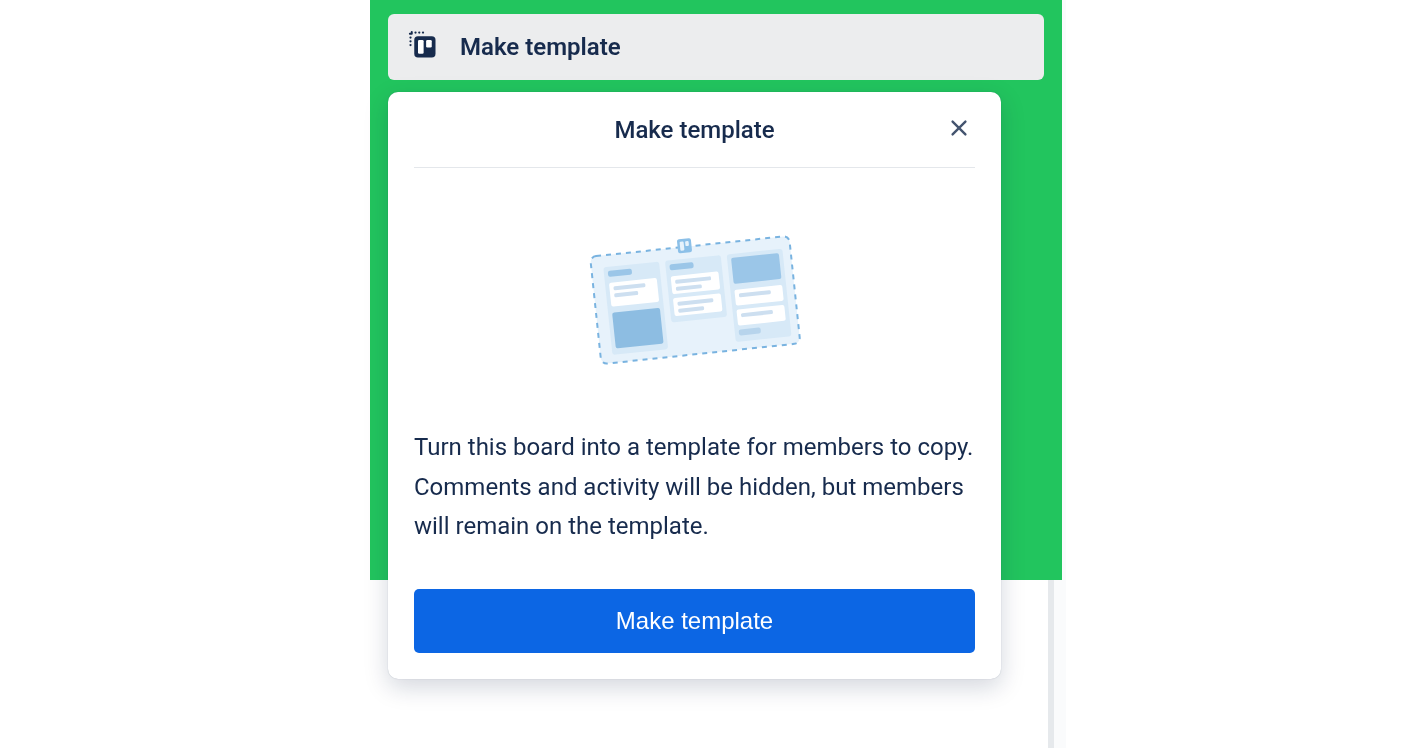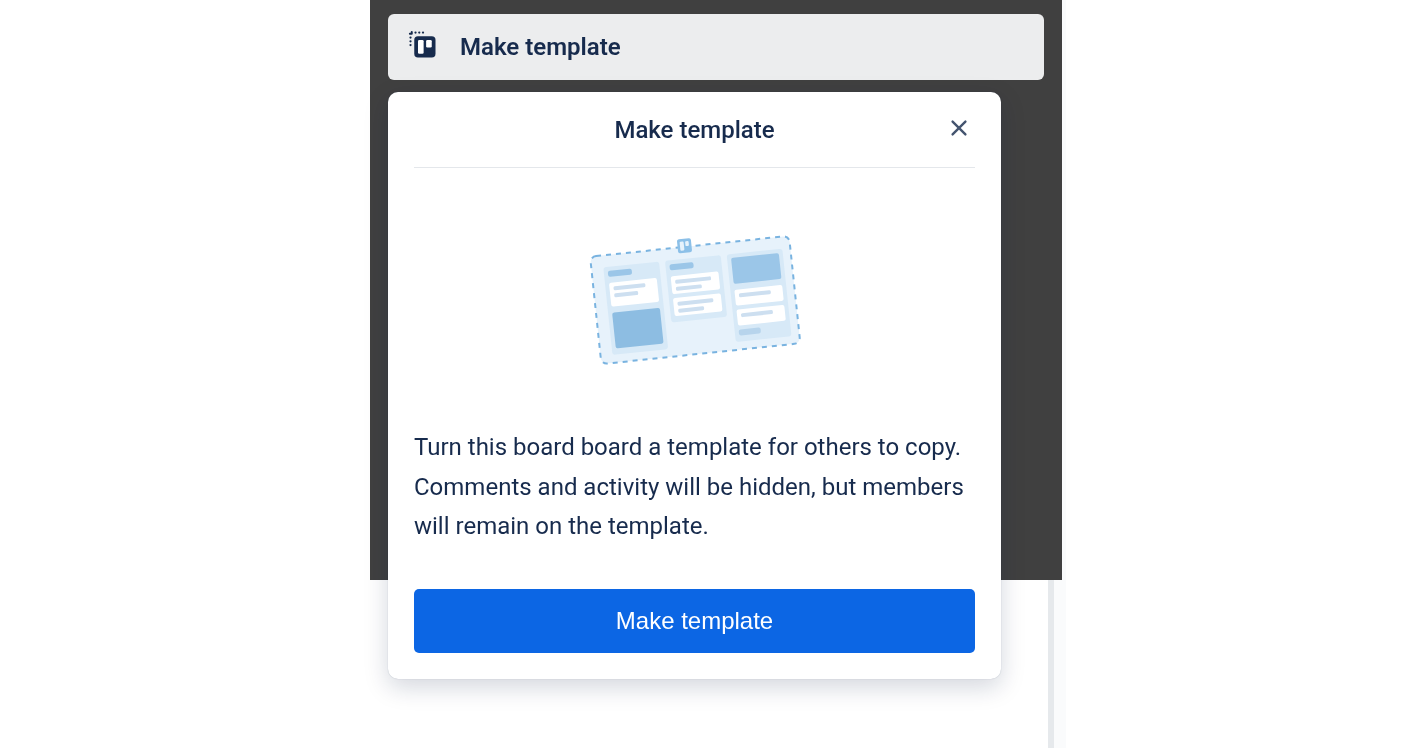--- a/index.html
+++ b/index.html
@@ -10,21 +10,21 @@
     height: 748px;
     position: relative;
     overflow: hidden;
   }
   .panel-container {
     position: absolute;
     left: 370px;
     top: 0;
     width: 692px;
     height: 580px;
-    background: #404040;
+    background: #22c55e;
   }
   .right-edge {
     position: absolute;
     left: 1048px;
     top: 0;
     width: 6px;
     height: 748px;
     background: #e6e9ec;
   }
   .right-bg {
@@ -199,18 +199,18 @@
           <rect x="160" y="44" width="48" height="26" rx="2" fill="#9bc6e8"></rect>
           <rect x="160" y="76" width="48" height="16" rx="2" fill="#ffffff"></rect>
           <rect x="164" y="80" width="32" height="4" rx="1.5" fill="#cddff0"></rect>
           <rect x="160" y="96" width="48" height="16" rx="2" fill="#ffffff"></rect>
           <rect x="164" y="100" width="32" height="4" rx="1.5" fill="#cddff0"></rect>
           <rect x="160" y="116" width="22" height="6" rx="2" fill="#b7d4ec"></rect>
         </g>
       </svg>
     </div>
 
-    <div class="desc">Turn this board board a template for others to copy. Comments and activity will be hidden, but members will remain on the template.</div>
+    <div class="desc">Turn this board into a template for members to copy. Comments and activity will be hidden, but members will remain on the template.</div>
 
     <button class="primary-btn">Make template</button>
   </div>
 
 </div>
 
 </body></html>

